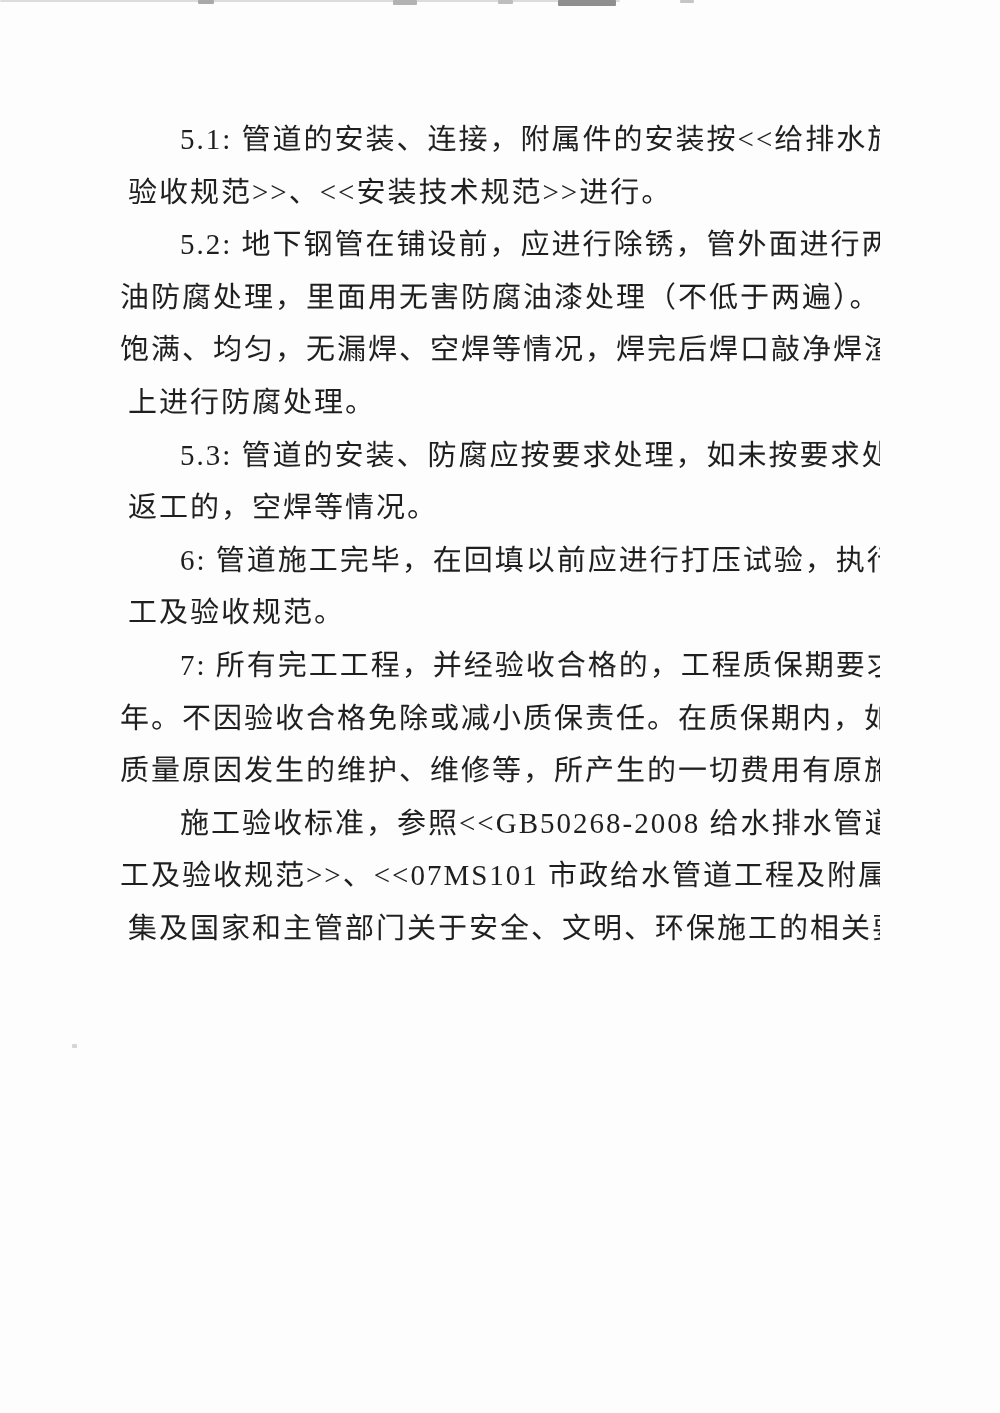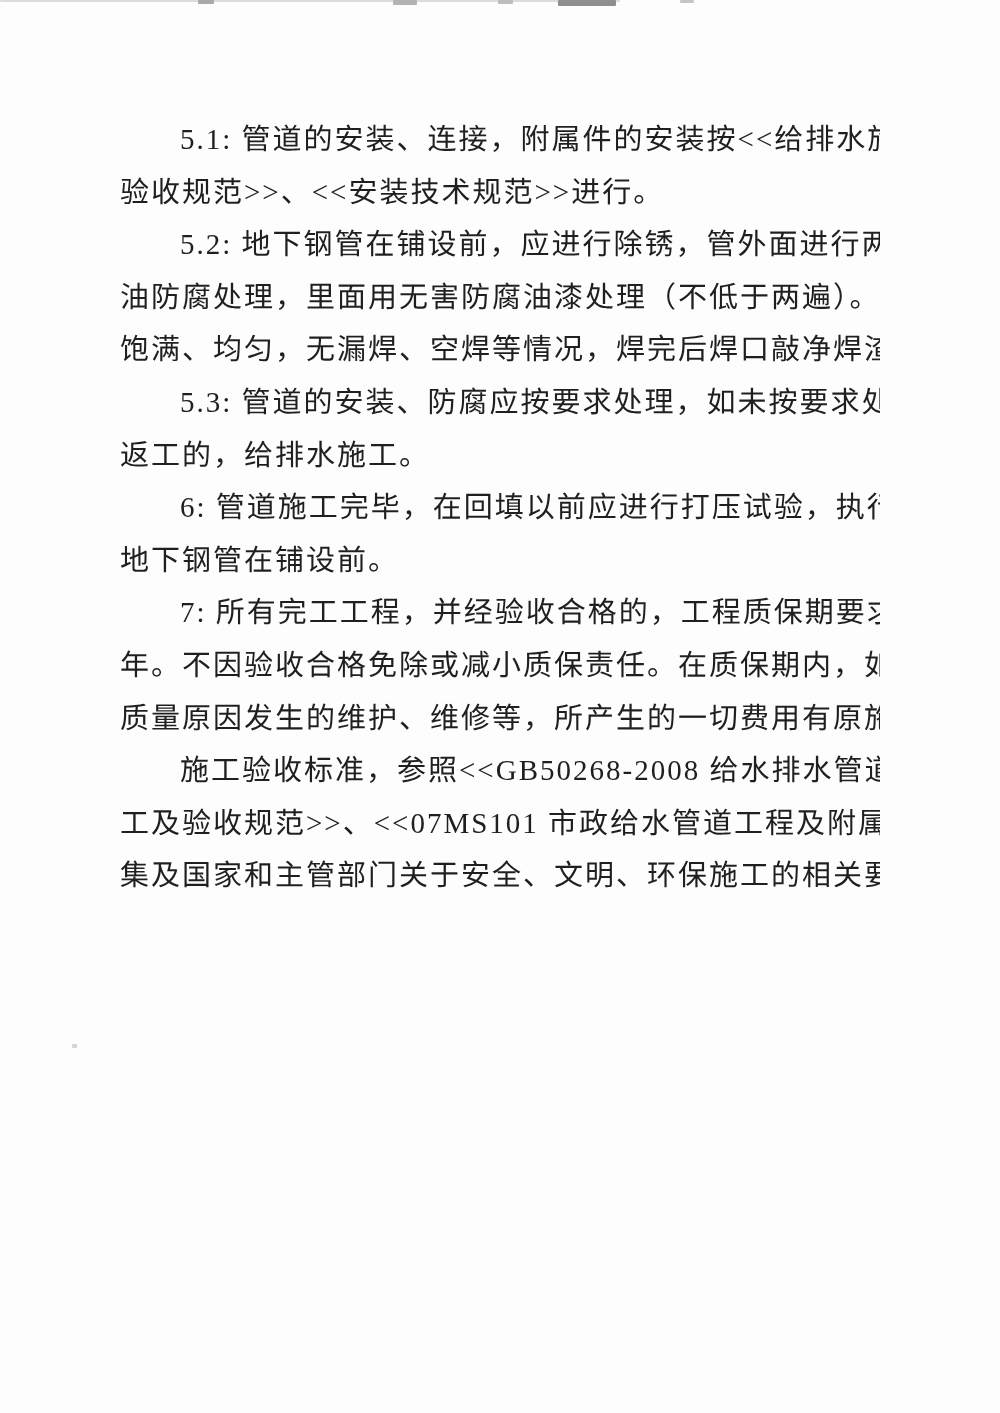--- a/index.html
+++ b/index.html
@@ -33,20 +33,21 @@
     text-align-last: justify;
     text-justify: inter-character;
     font-weight: 400;
     white-space: nowrap;
   }
   .line.first {
     text-indent: 60px;
   }
   .line.last {
     text-align-last: left;
+    margin-left: 8px;
   }
   .artifact {
     position: absolute;
     border-radius: 1px;
   }
 </style>
 </head>
 <body>
 
 <div class="page" style="background: rgb(253, 253, 253);">
@@ -58,24 +59,25 @@
       <div class="artifact" style="left: 558px; top: 0px; width: 58px; height: 6px; background: rgb(143, 143, 143);"></div>
       <div class="artifact" style="left: 680px; top: 0px; width: 14px; height: 3px; background: rgb(198, 198, 198);"></div>
       <div class="artifact" style="left: 72px; top: 1044px; width: 5px; height: 4px; background: rgb(213, 213, 213);"></div>
     </div>
   <main class="doc" id="doc-body">
       <div class="line first">5.1: 管道的安装、连接，附属件的安装按&lt;&lt;给排水施工、</div>
       <div class="line last">验收规范&gt;&gt;、&lt;&lt;安装技术规范&gt;&gt;进行。</div>
       <div class="line first">5.2: 地下钢管在铺设前，应进行除锈，管外面进行两布三</div>
       <div class="line">油防腐处理，里面用无害防腐油漆处理（不低于两遍）。焊口要</div>
       <div class="line">饱满、均匀，无漏焊、空焊等情况，焊完后焊口敲净焊渣，同以</div>
+      <div class="line last">上进行防腐处理。</div>
       <div class="line first">5.3: 管道的安装、防腐应按要求处理，如未按要求处理需</div>
-      <div class="line last">返工的，给排水施工。</div>
+      <div class="line last">返工的，空焊等情况。</div>
       <div class="line first">6: 管道施工完毕，在回填以前应进行打压试验，执行标准</div>
-      <div class="line last">地下钢管在铺设前。</div>
+      <div class="line last">工及验收规范。</div>
       <div class="line first">7: 所有完工工程，并经验收合格的，工程质保期要求为两</div>
       <div class="line">年。不因验收合格免除或减小质保责任。在质保期内，如因施工</div>
       <div class="line">质量原因发生的维护、维修等，所产生的一切费用有原施工单位</div>
       <div class="line first">施工验收标准，参照&lt;&lt;GB50268-2008 给水排水管道工程施</div>
       <div class="line">工及验收规范&gt;&gt;、&lt;&lt;07MS101 市政给水管道工程及附属设施&gt;&gt;图</div>
       <div class="line last">集及国家和主管部门关于安全、文明、环保施工的相关要求。</div>
     </main>
 </div>
 
 </body></html>

